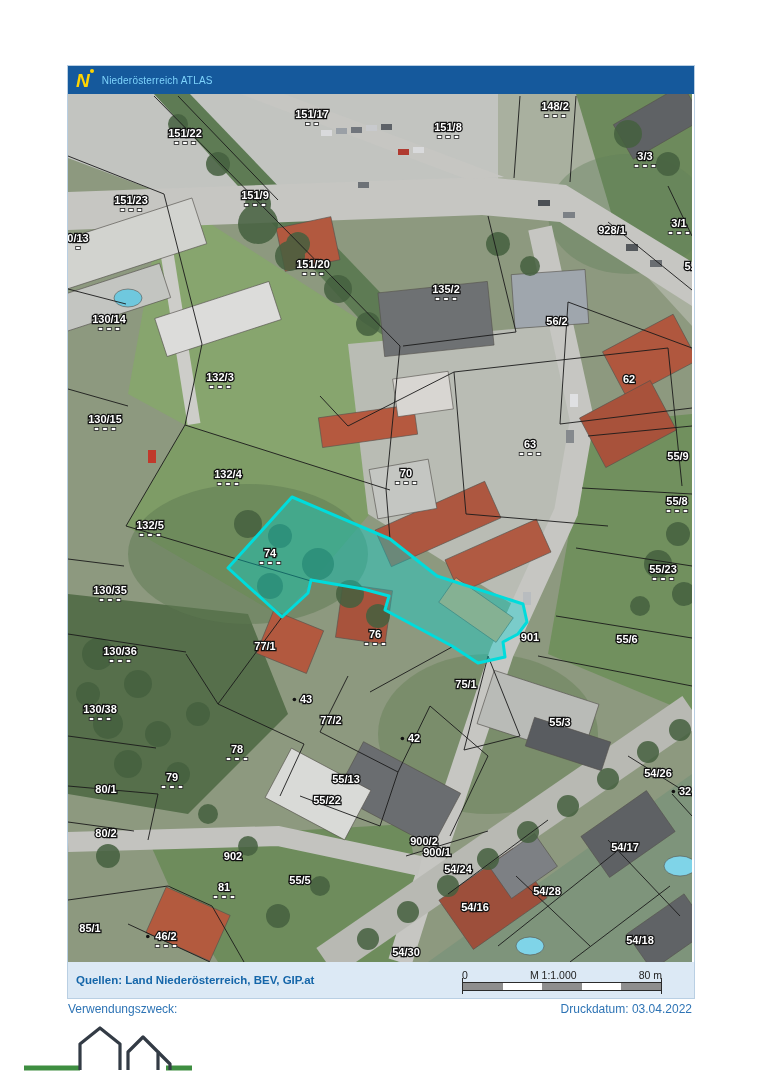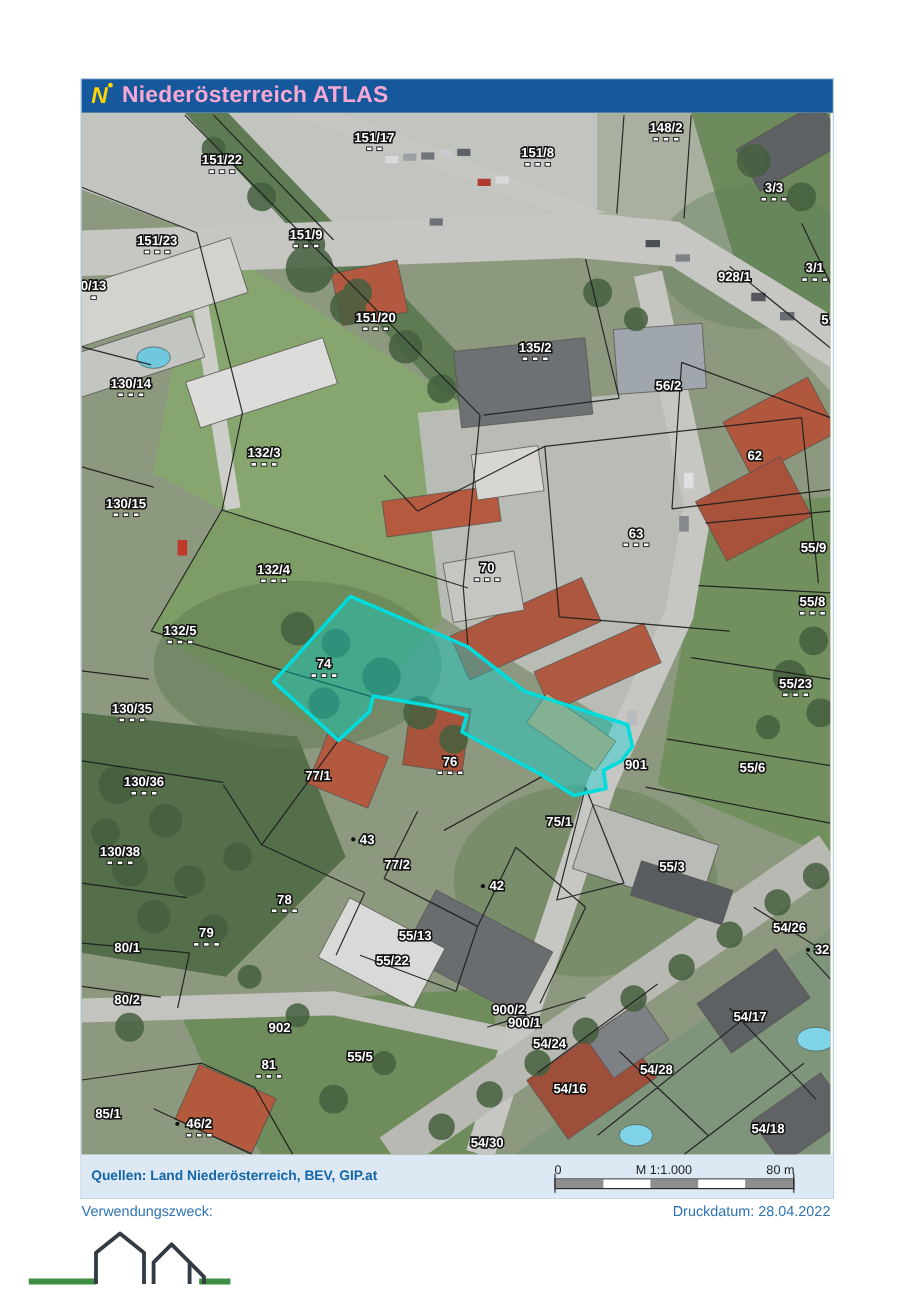--- a/index.html
+++ b/index.html
@@ -4,21 +4,21 @@
 <style>
   html,body{margin:0;padding:0;background:#fff;}
   .page{position:relative;width:764px;height:1080px;background:#fff;overflow:hidden;
         font-family:"Liberation Sans",sans-serif;}
   .frame{position:absolute;left:67px;top:65px;width:626px;border:1px solid #b9cfe3;background:#fff;}
   .atlas-header{height:28px;background:#15599c;display:flex;align-items:center;padding-left:8px;}
   .n-logo{position:relative;color:#ffd400;font-weight:bold;font-size:19px;line-height:19px;
           font-style:italic;margin-right:12px;}
   .n-logo::after{content:"";position:absolute;right:-4px;top:-2px;width:4px;height:4px;
           background:#ffd400;border-radius:50%;}
-  .atlas-title{color:#f9a8d4;font-weight:bold;font-size:19px;letter-spacing:.2px;}
+  .atlas-title{color:#7dd3fc;font-weight:normal;font-size:10px;letter-spacing:.2px;}
   .map-wrap{position:relative;width:624px;height:868px;background:#97a188;overflow:hidden;}
   .map-wrap svg{display:block;}
   .plabel{font:bold 11px "Liberation Sans",sans-serif;fill:#fff;stroke:#111;stroke-width:2.6px;
           paint-order:stroke;text-anchor:middle;}
   .src-strip{height:36px;background:#dce9f5;display:flex;align-items:center;
              justify-content:space-between;padding:0 10px 0 8px;}
   .src-lines{color:#1566a9;font-size:11px;line-height:14px;}
   .src-lines .b{font-weight:bold;font-size:11.5px;}
   .scalebar{width:200px;margin-right:22px;}
   .sb-labels{display:flex;justify-content:space-between;font-size:10.5px;color:#222;
@@ -488,21 +488,21 @@
             <i></i>
             <i></i>
             <i></i>
         </div>
       </div>
     </div>
   </div>
 
   <div class="meta-row">
     <span>Verwendungszweck:</span>
-    <span>Druckdatum: 28.04.2022</span>
+    <span>Druckdatum: 03.04.2022</span>
   </div>
 
   <div class="brand">
     <svg width="210" height="50" viewBox="0 0 210 50">
       <path d="M8,44 H64" stroke="#3e8e41" stroke-width="5" fill="none"></path>
       <path d="M150,44 H176" stroke="#3e8e41" stroke-width="5" fill="none"></path>
       <g fill="none" stroke="#333b45" stroke-width="3.2" stroke-linejoin="round">
         <path d="M64,46 V20 L84,4 L104,20 V46"></path>
         <path d="M112,46 V28 L127,13 L142,28 V46"></path>
         <path d="M142,28 L154,40 V46"></path>

